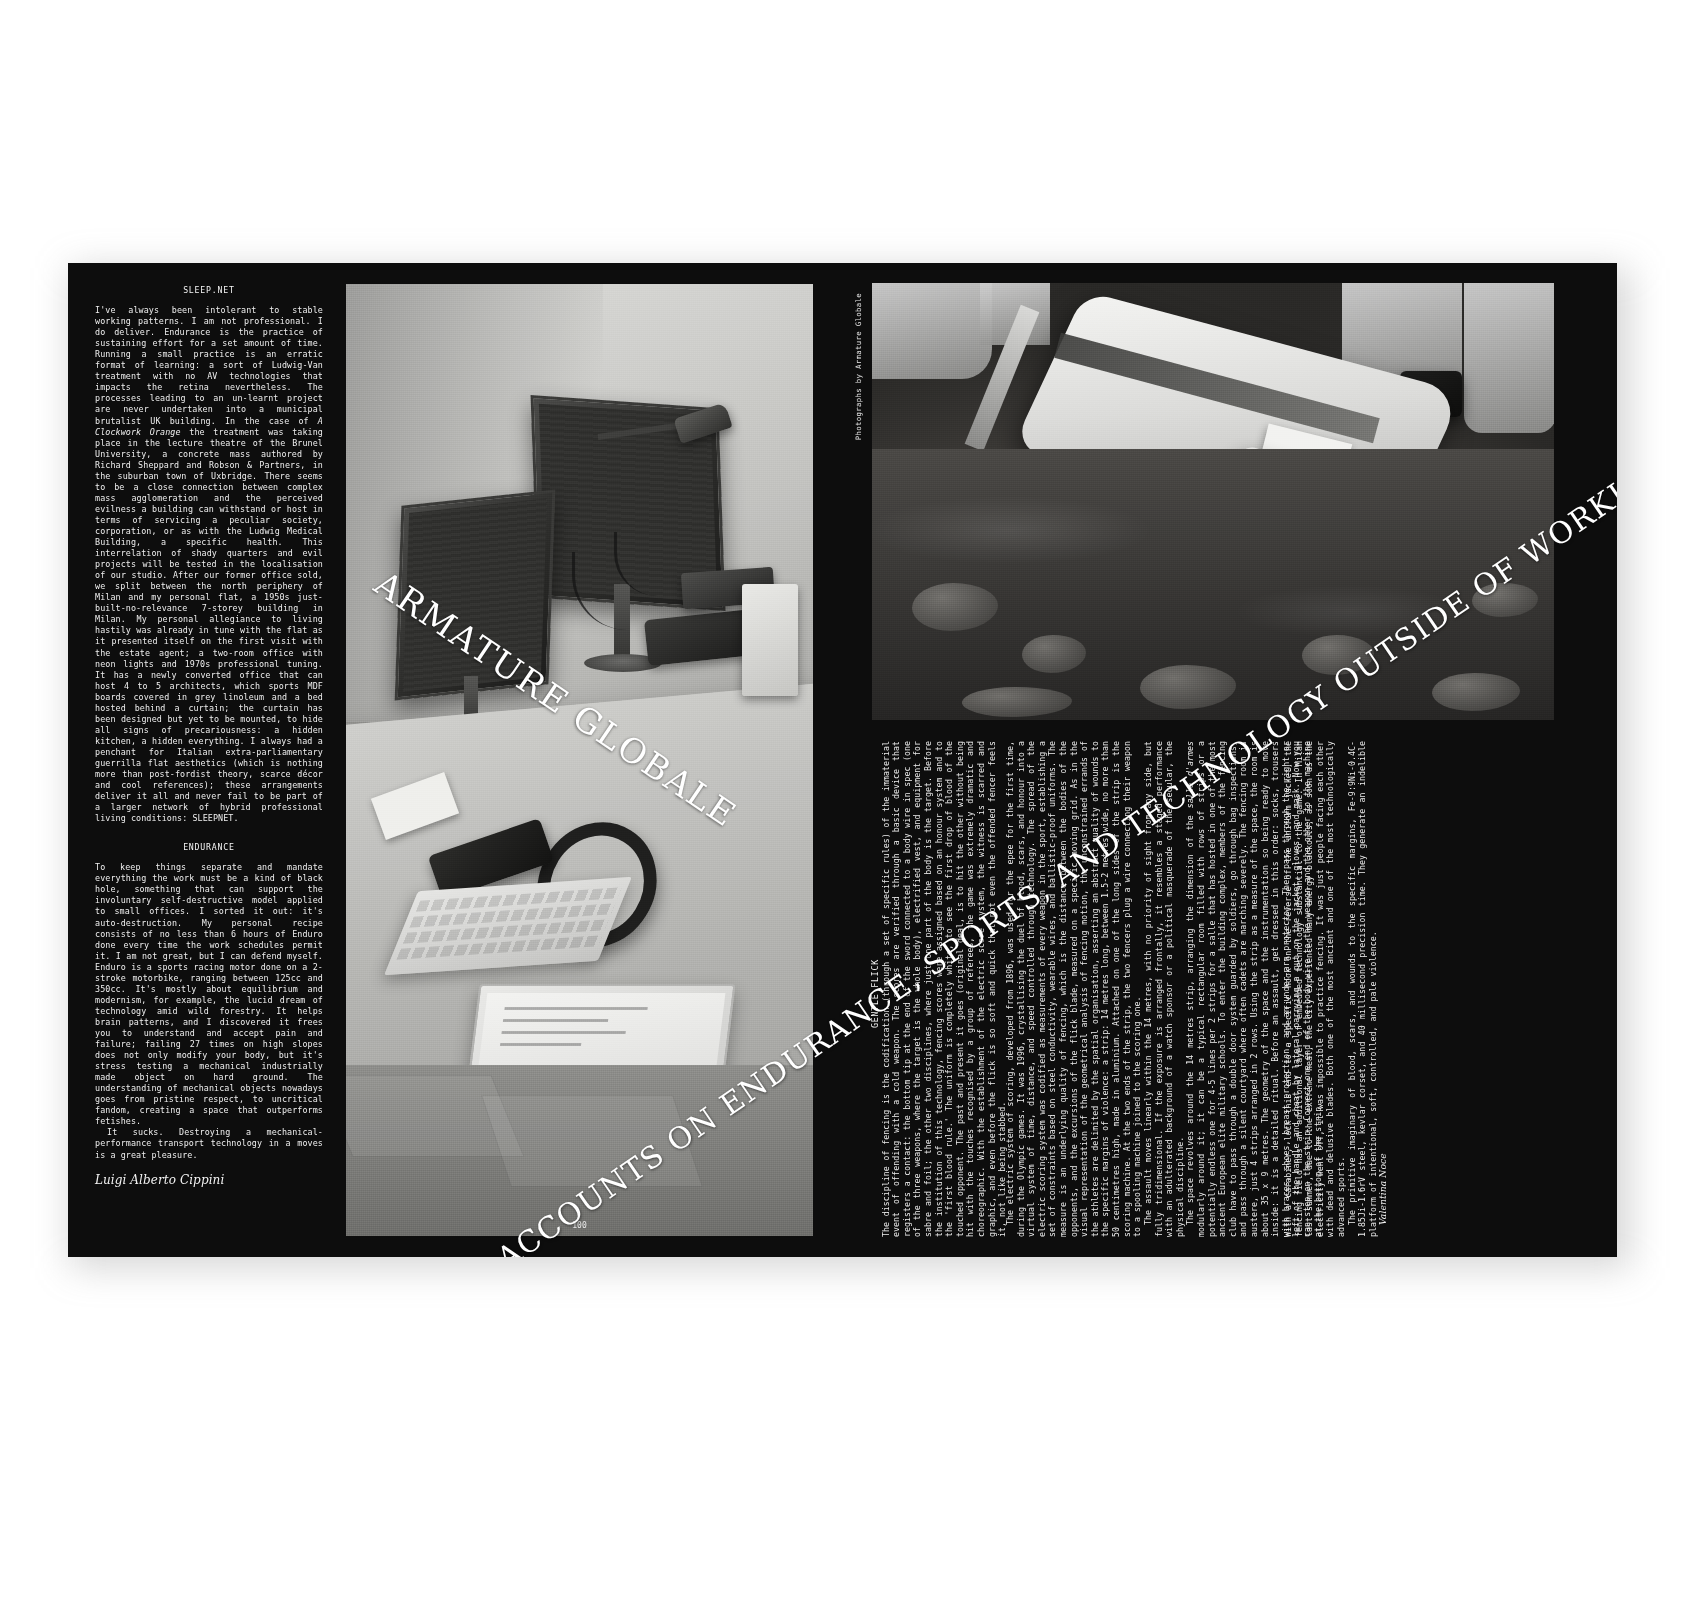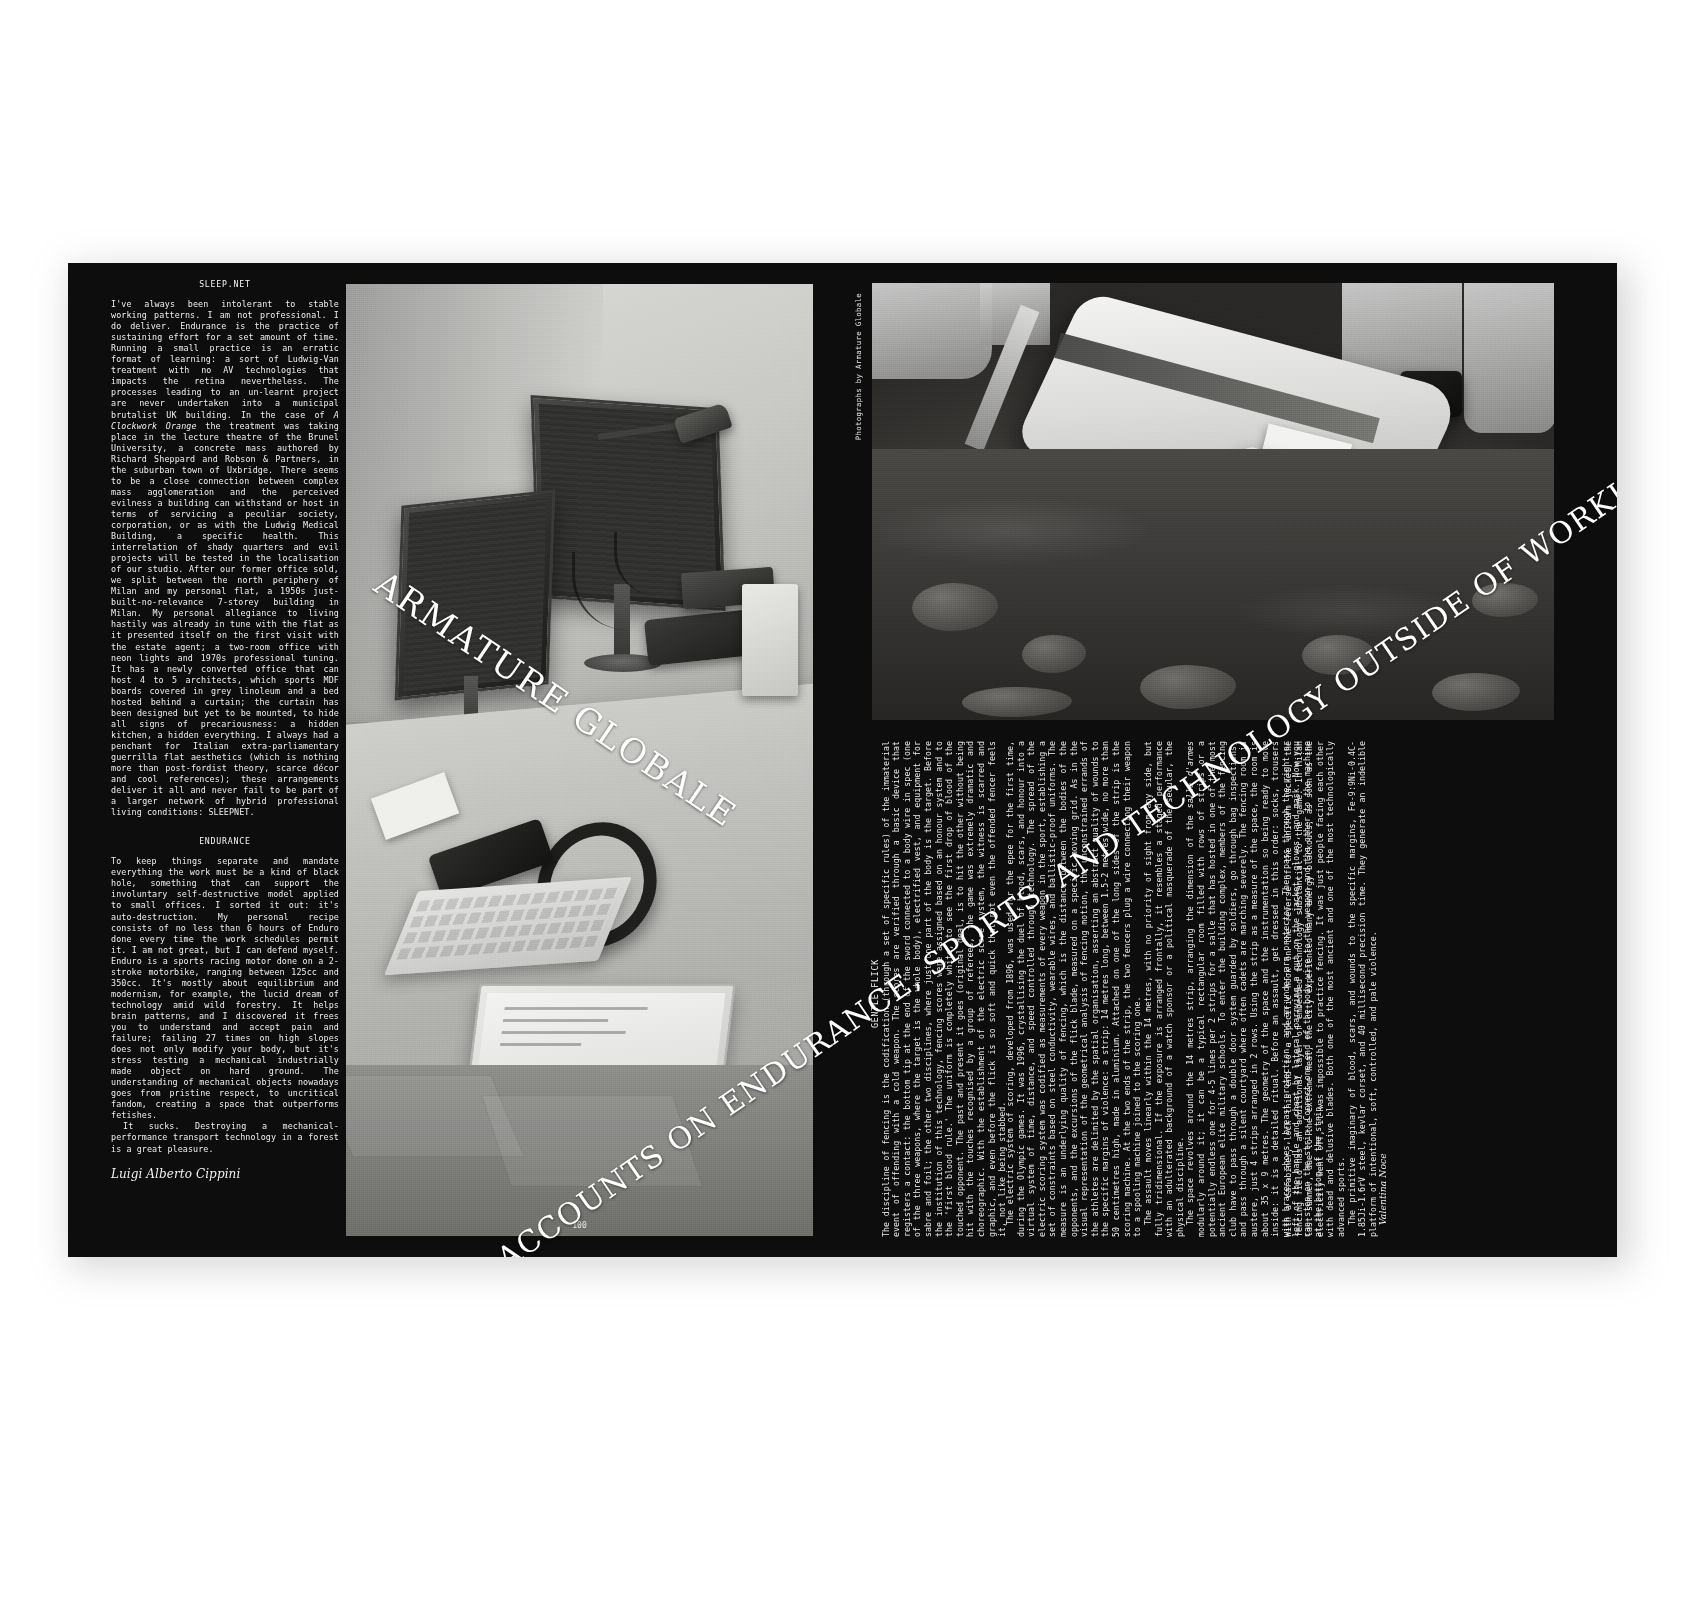--- a/index.html
+++ b/index.html
@@ -39,29 +39,28 @@
 
   
   .left-page {
     position: absolute;
     left: 0; top: 0;
     width: 774px; height: 994px;
   }
 
   .col-left-text {
     position: absolute;
-    left: 27px; top: 16px;
+    left: 27px; top: 22px;
     width: 228px;
     color: #efefef;
     font-family: "DejaVu Sans Mono", monospace;
     font-size: 8.4px;
     line-height: 11.05px;
     text-align: justify;
     letter-spacing: 0.01em;
-    margin-left: 16px;
   }
   .kicker {
     font-family: "DejaVu Sans Mono", monospace;
     font-size: 8.2px;
     letter-spacing: 0.10em;
     color: #f5f5f5;
     text-align: center;
     margin: 0 0 9px 0;
     text-transform: uppercase;
   }
@@ -421,21 +420,21 @@
   <div class="spread">
 
     <div class="left-page">
 
       <div class="col-left-text">
         <div class="kicker">SLEEP.NET</div>
         <p><span>I've always been intolerant to stable working patterns. I am not professional. I do deliver. Endurance is the practice of sustaining effort for a set amount of time. Running a small practice is an erratic format of learning: a sort of Ludwig-Van treatment with no AV technologies that impacts the retina nevertheless. The processes leading to an un-learnt project are never undertaken into a municipal brutalist UK building. In the case of </span><span class="ital">A Clockwork Orange</span><span> the treatment was taking place in the lecture theatre of the Brunel University, a concrete mass authored by Richard Sheppard and Robson &amp; Partners, in the suburban town of Uxbridge. There seems to be a close connection between complex mass agglomeration and the perceived evilness a building can withstand or host in terms of servicing a peculiar society, corporation, or as with the Ludwig Medical Building, a specific health. This interrelation of shady quarters and evil projects will be tested in the localisation of our studio. After our former office sold, we split between the north periphery of Milan and my personal flat, a 1950s just-built-no-relevance 7-storey building in Milan. My personal allegiance to living hastily was already in tune with the flat as it presented itself on the first visit with the estate agent; a two-room office with neon lights and 1970s professional tuning. It has a newly converted office that can host 4 to 5 architects, which sports MDF boards covered in grey linoleum and a bed hosted behind a curtain; the curtain has been designed but yet to be mounted, to hide all signs of precariousness: a hidden kitchen, a hidden everything. I always had a penchant for Italian extra-parliamentary guerrilla flat aesthetics (which is nothing more than post-fordist theory, scarce décor and cool references); these arrangements deliver it all and never fail to be part of a larger network of hybrid professional living conditions: SLEEPNET.</span></p>
 
         <div class="kicker second">ENDURANCE</div>
         <p>To keep things separate and mandate everything the work must be a kind of black hole, something that can support the involuntary self-destructive model applied to small offices. I sorted it out: it's auto-destruction. My personal recipe consists of no less than 6 hours of Enduro done every time the work schedules permit it. I am not great, but I can defend myself. Enduro is a sports racing motor done on a 2-stroke motorbike, ranging between 125cc and 350cc. It's mostly about equilibrium and modernism, for example, the lucid dream of technology amid wild forestry. It helps brain patterns, and I discovered it frees you to understand and accept pain and failure; failing 27 times on high slopes does not only modify your body, but it's stress testing a mechanical industrially made object on hard ground. The understanding of mechanical objects nowadays goes from pristine respect, to uncritical fandom, creating a space that outperforms fetishes.</p>
-        <p class="indent">It sucks. Destroying a mechanical-performance transport technology in a forest is a great pleasure.</p>
+        <p class="indent">It sucks. Destroying a mechanical-performance transport technology in a moves is a great pleasure.</p>
         <div class="byline">Luigi Alberto Cippini</div>
       </div>
 
       <div class="photo-desk">
         <div class="desk-bg"></div>
         <div class="wall"></div>
         <div class="wall-shadow"></div>
 
         <div class="monitor" style="left:188px; top:118px; width:182px; height:196px; transform:skewY(6deg) rotate(-2deg);">
           <div class="screen"></div>

